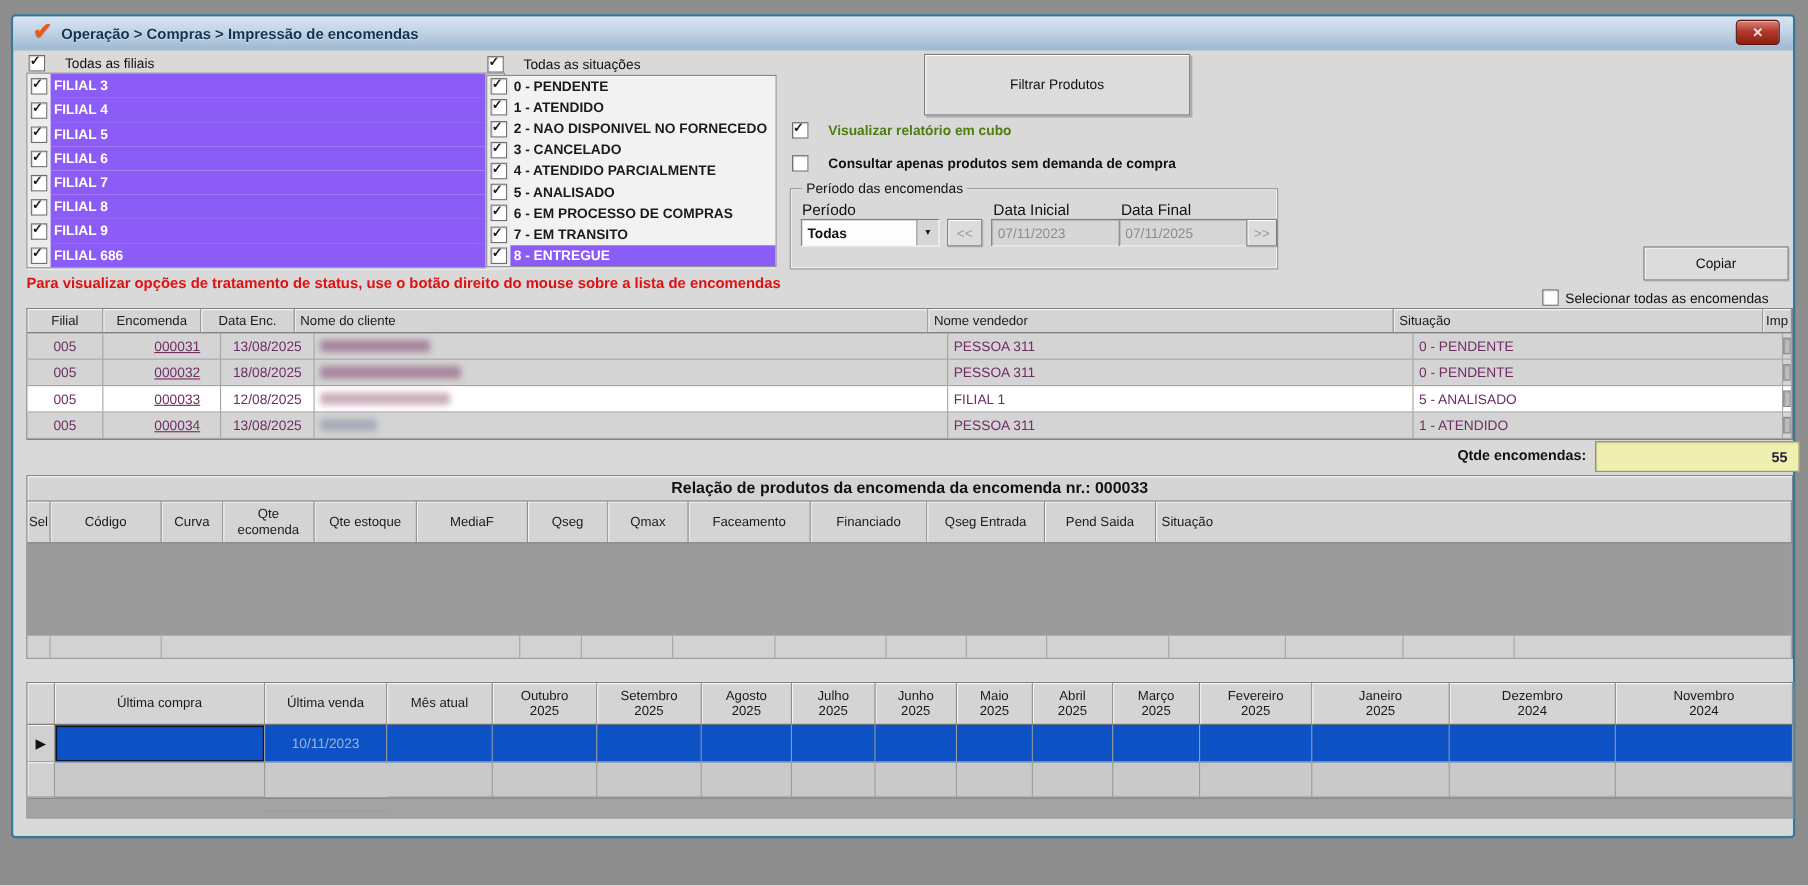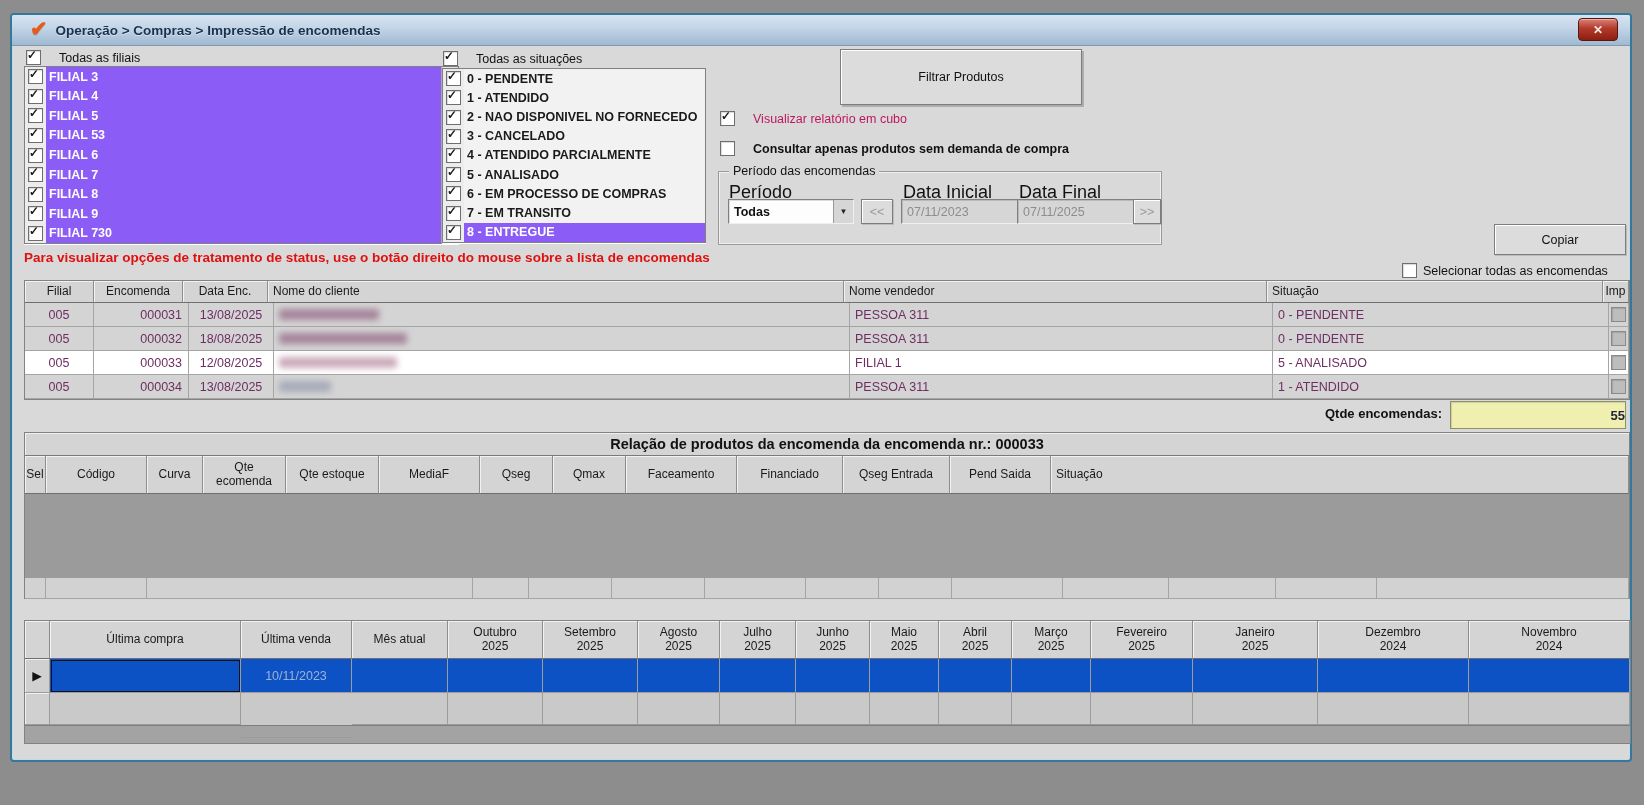--- a/index.html
+++ b/index.html
@@ -19,64 +19,64 @@
              font-size:12px;font-weight:bold;box-shadow:inset 0 1px 0 #ffffff60;}
   .client{position:absolute;left:2px;right:2px;top:32px;bottom:2px;background:#d9d9d9;}
   .abs{position:absolute;}
   
   .check{width:13px;height:13px;background:#fff;border:1px solid #6e6e6e;flex:0 0 13px;
          box-shadow:inset 1px 1px 1px #00000026;position:relative;display:inline-block;vertical-align:middle;}
   .check.checked::after{content:"✓";position:absolute;left:0px;top:-3px;font-size:12px;font-weight:bold;color:#1a1a1a;}
   .chk-row{display:flex;align-items:center;gap:18px;}
   .chk-label{font-size:12.5px;color:#111;}
   .chk-label.bold{font-weight:bold;}
-  .chk-label.blue{color:#be185d;font-weight:normal;}
+  .chk-label.blue{color:#4d7c0f;font-weight:bold;}
   
   .listbox{border:1px solid #808080;box-shadow:inset 1px 1px 0 #00000022, 0 1px 0 #ffffff;
            background:#f2f2f2;display:flex;flex-direction:column;overflow:hidden;}
   .lb-body{flex:1;display:flex;flex-direction:column;}
   .lb-row{flex:1;display:flex;align-items:center;}
   .lb-check-cell{width:21px;align-self:stretch;display:flex;align-items:center;justify-content:center;background:#ececec;}
   .lb-text{flex:1;align-self:stretch;display:flex;align-items:center;padding-left:3px;
            font-size:12.5px;font-weight:bold;white-space:nowrap;overflow:hidden;}
   .lb-row.sel .lb-text{background:#8b5cf6;color:#fff;}
   .lb-row.plain .lb-text{background:#f2f2f2;color:#1a1a1a;}
   .vscroll{width:16px;background:#e4e4e4;border-left:1px solid #aaa;position:relative;}
   .vthumb{position:absolute;left:2px;right:2px;background:#b5b5b5;border:1px solid #8f8f8f;}
   
   .btn{background:#dcdcdc;border:1px solid #7d7d7d;box-shadow:2px 2px 0 #00000033, inset 1px 1px 0 #ffffff;
        display:flex;align-items:center;justify-content:center;font-size:12.5px;color:#111;}
   .btn.small-shadow{box-shadow:1px 1px 0 #00000022, inset 1px 1px 0 #ffffff;}
   .btn.disabled{color:#9a9a9a;}
   
   .groupbox{border:1px solid #9a9a9a;box-shadow:inset 0 0 0 1px #f0f0f0;position:relative;}
   .groupbox .legend{position:absolute;top:-8px;left:10px;background:#d9d9d9;padding:0 4px;font-size:12.5px;color:#111;}
-  .fld-label{font-size:18px;color:#111;}
+  .fld-label{font-size:14px;color:#111;}
   .sunken{border:1px solid #808080;border-right-color:#f0f0f0;border-bottom-color:#f0f0f0;
           box-shadow:inset 1px 1px 0 #00000022;}
   .combo{background:#fdfdfd;display:flex;align-items:stretch;}
   .combo .combo-text{flex:1;display:flex;align-items:center;padding-left:5px;font-size:12.5px;font-weight:bold;color:#111;}
   .combo .combo-btn{width:19px;background:#d6d6d6;border-left:1px solid #999;display:flex;align-items:center;justify-content:center;font-size:8px;color:#222;}
   .date-input{background:#d6d6d6;color:#8d8d8d;font-size:12.5px;display:flex;align-items:center;padding-left:5px;}
   .warning{font-size:13.5px;font-weight:bold;color:#e01010;white-space:nowrap;}
   
   .grid{border:1px solid #828282;background:#c9c9c9;}
   .g-head{display:flex;background:#d4d4d4;}
   .g-head .hc{border-right:1px solid #8e8e8e;border-bottom:1px solid #6f6f6f;box-shadow:inset 1px 1px 0 #f2f2f2;
               display:flex;align-items:center;justify-content:center;font-size:12px;color:#1a1a1a;
               white-space:pre-line;text-align:center;line-height:1.15;overflow:hidden;}
   .g-row{display:flex;background:#d4d4d4;}
   .g-row .c{border-right:1px solid #a5a5a5;border-bottom:1px solid #a5a5a5;display:flex;align-items:center;
             font-size:12.5px;color:#6e2e63;overflow:hidden;white-space:nowrap;}
   .g-row.sel{background:#ffffff;}
-  .c.center{justify-content:center;} .c.right{justify-content:flex-end;padding-right:6px;} .c.left{padding-left:5px;}
+  .c.center{justify-content:center;} .c.right{justify-content:flex-end;padding-right:18px;text-decoration:underline;} .c.left{padding-left:5px;}
   .imp-box{width:13px;height:13px;background:#bdbdbd;border:1px solid #8a8a8a;box-shadow:inset 1px 1px 1px #00000022;margin:auto;}
   .redact{height:11px;border-radius:2px;filter:blur(3px);opacity:.65;}
   .qtde-box{background:#efefb0;border:1px solid #8f8f6a;box-shadow:inset 1px 1px 1px #00000022;
-            display:flex;align-items:center;justify-content:flex-end;padding-right:0;
+            display:flex;align-items:center;justify-content:flex-end;padding-right:10px;
             font-size:13px;font-weight:bold;color:#23233c;}
   .prod-title{background:#d4d4d4;border-bottom:1px solid #7a7a7a;box-shadow:inset 1px 1px 0 #f0f0f0;
               display:flex;align-items:center;justify-content:center;font-size:14.5px;font-weight:bold;color:#111;}
   .grid-void{background:#9b9b9b;}
   
   .hist-row{display:flex;}
   .hist-row .c{border-right:1px solid #9c9c9c;border-bottom:1px solid #9c9c9c;display:flex;align-items:center;
                justify-content:center;font-size:12.5px;color:#1a1a1a;overflow:hidden;}
   .hist-row.sel .c{background:#0d52c4;color:#9db2d5;}
   .marker-cell{background:#d0d0d0 !important;color:#111 !important;border-right:1px solid #6f6f6f;
@@ -121,26 +121,20 @@
             <div class="lb-row sel">
               <div class="lb-check-cell">
                 <div class="check checked" style="display: block;"></div>
               </div>
               <div class="lb-text">FILIAL 5</div>
             </div>
             <div class="lb-row sel">
               <div class="lb-check-cell">
                 <div class="check checked" style="display: block;"></div>
               </div>
-              <div class="lb-text">FILIAL 53</div>
-            </div>
-            <div class="lb-row sel">
-              <div class="lb-check-cell">
-                <div class="check checked" style="display: block;"></div>
-              </div>
               <div class="lb-text">FILIAL 6</div>
             </div>
             <div class="lb-row sel">
               <div class="lb-check-cell">
                 <div class="check checked" style="display: block;"></div>
               </div>
               <div class="lb-text">FILIAL 7</div>
             </div>
             <div class="lb-row sel">
               <div class="lb-check-cell">
@@ -151,21 +145,21 @@
             <div class="lb-row sel">
               <div class="lb-check-cell">
                 <div class="check checked" style="display: block;"></div>
               </div>
               <div class="lb-text">FILIAL 9</div>
             </div>
             <div class="lb-row sel">
               <div class="lb-check-cell">
                 <div class="check checked" style="display: block;"></div>
               </div>
-              <div class="lb-text">FILIAL 730</div>
+              <div class="lb-text">FILIAL 686</div>
             </div>
           </div>
         <div class="vscroll">
           <div class="vthumb" style="top:46%;height:38%;"></div>
         </div>
       </div>
 
       <div class="abs chk-row" style="left:429px;top:4px;">
         <span class="check checked"></span>
         <span class="chk-label">Todas as situações</span>

